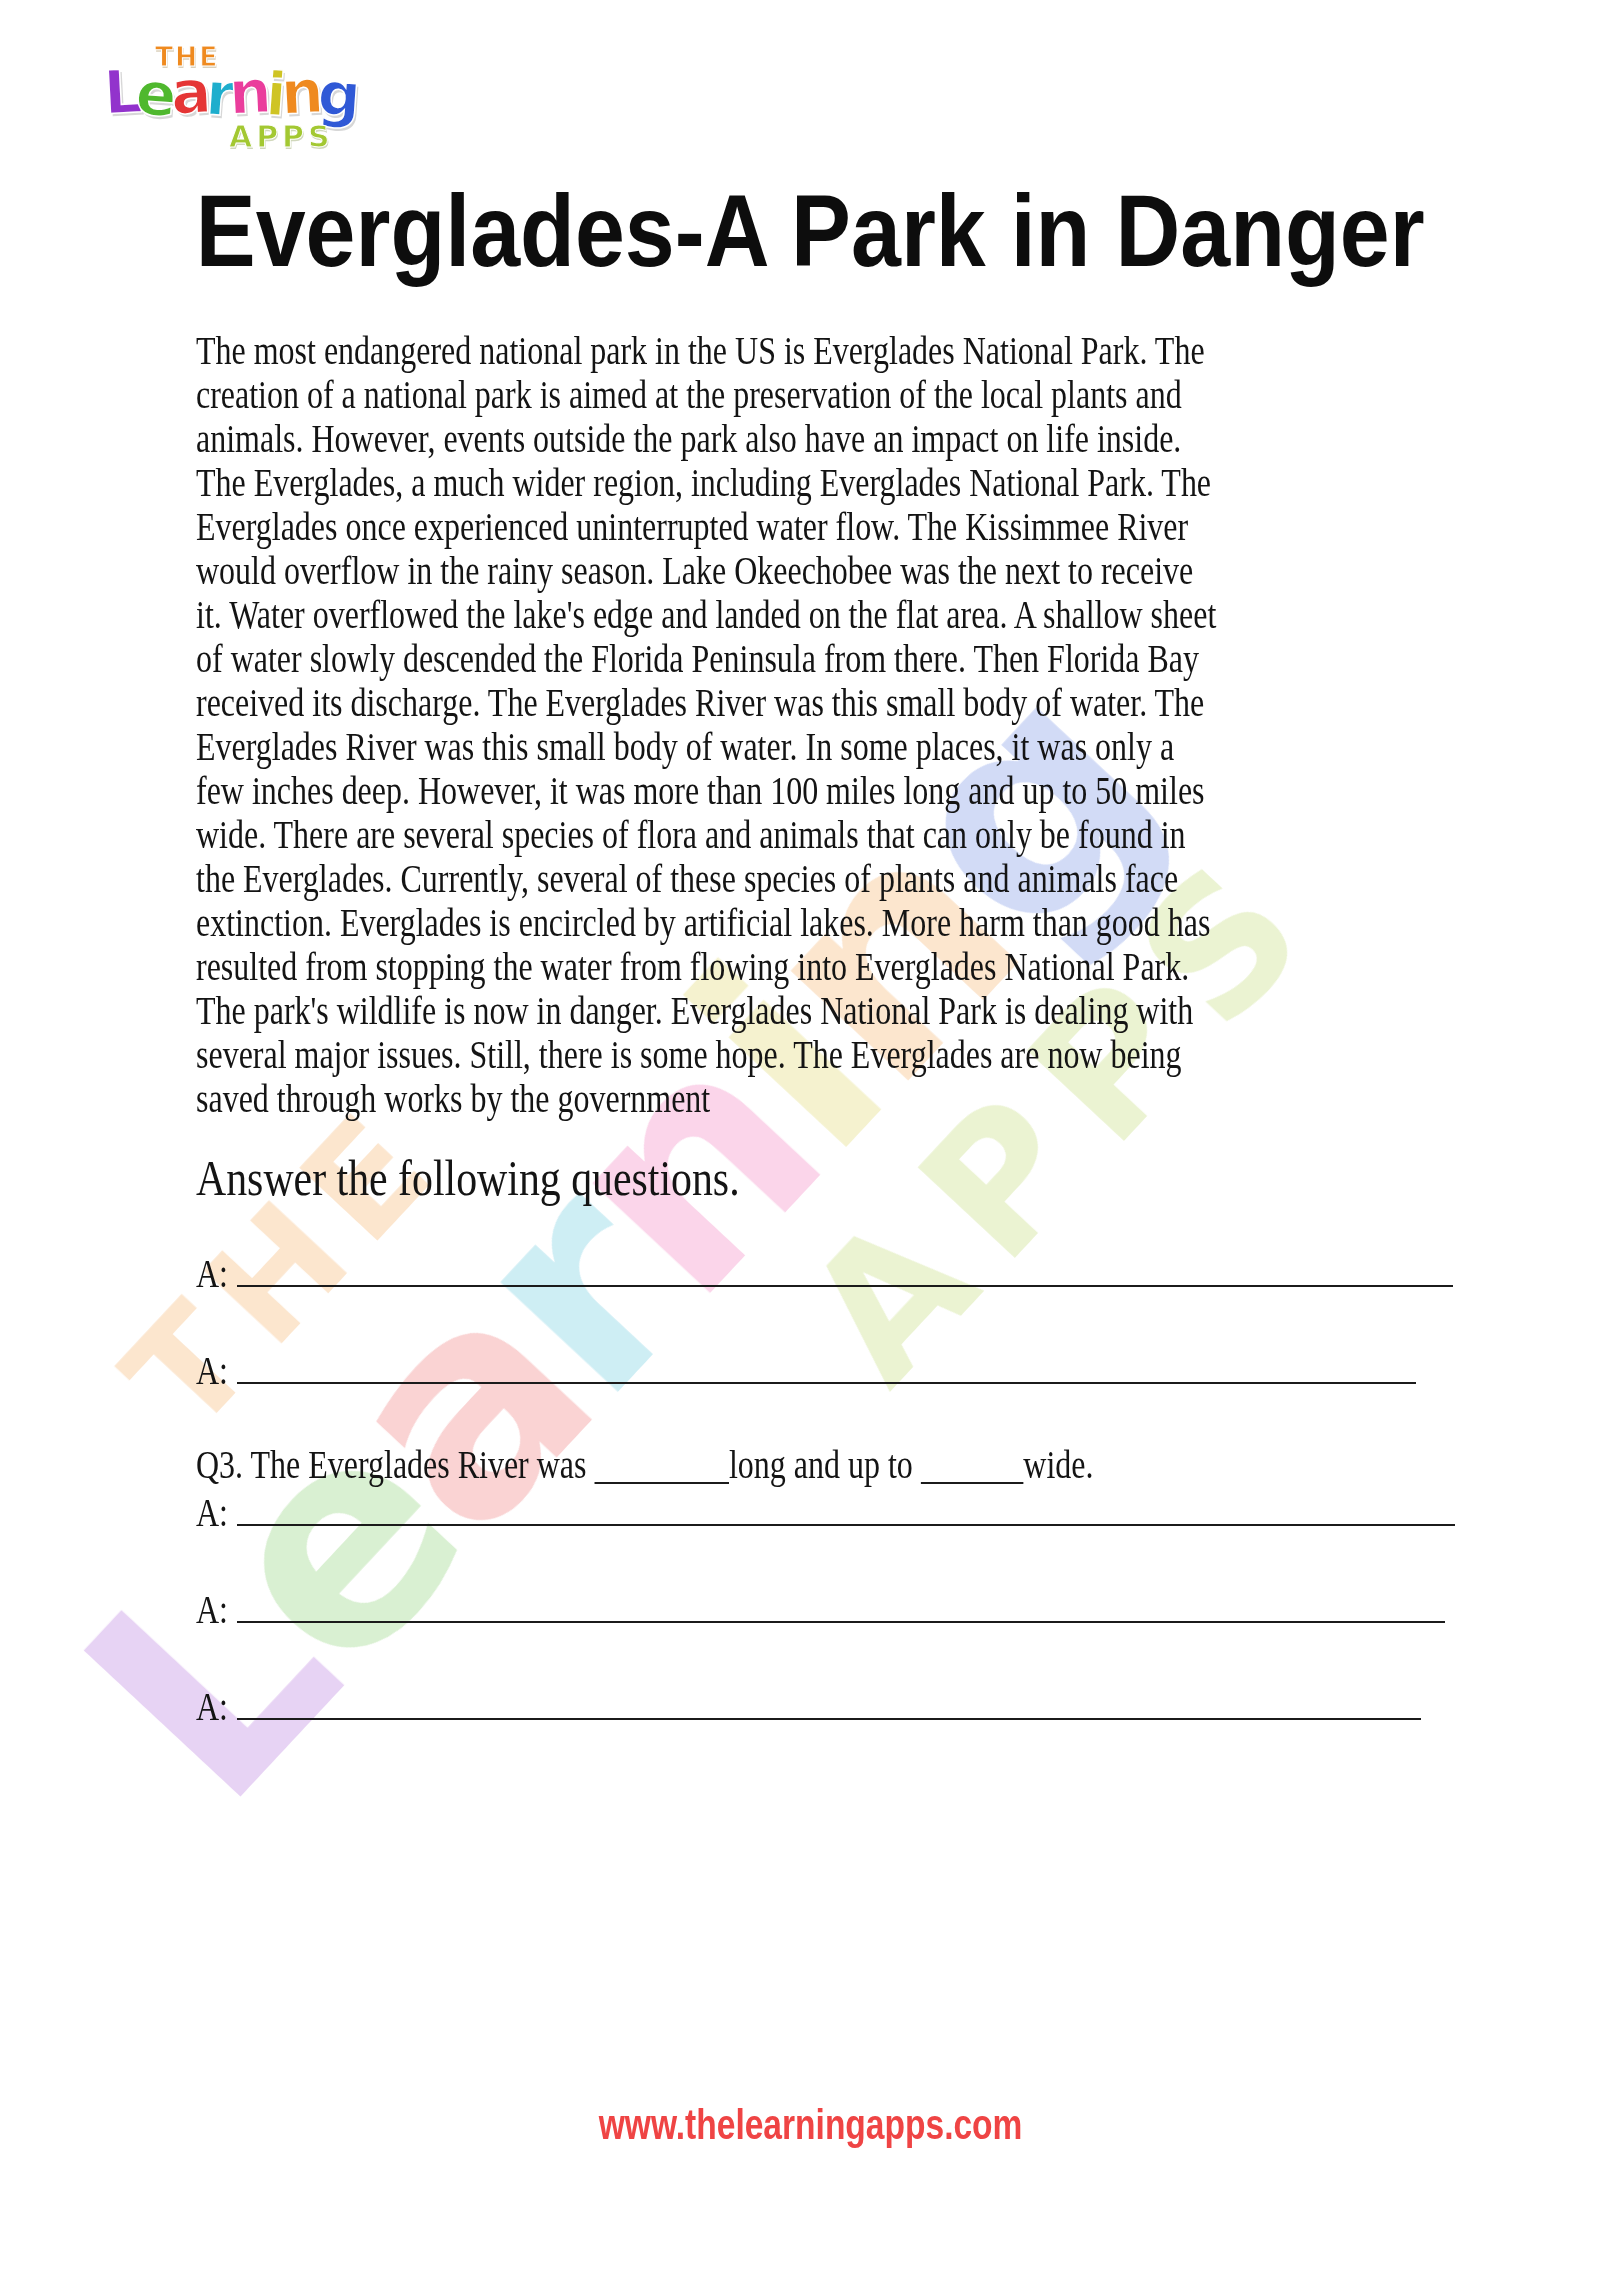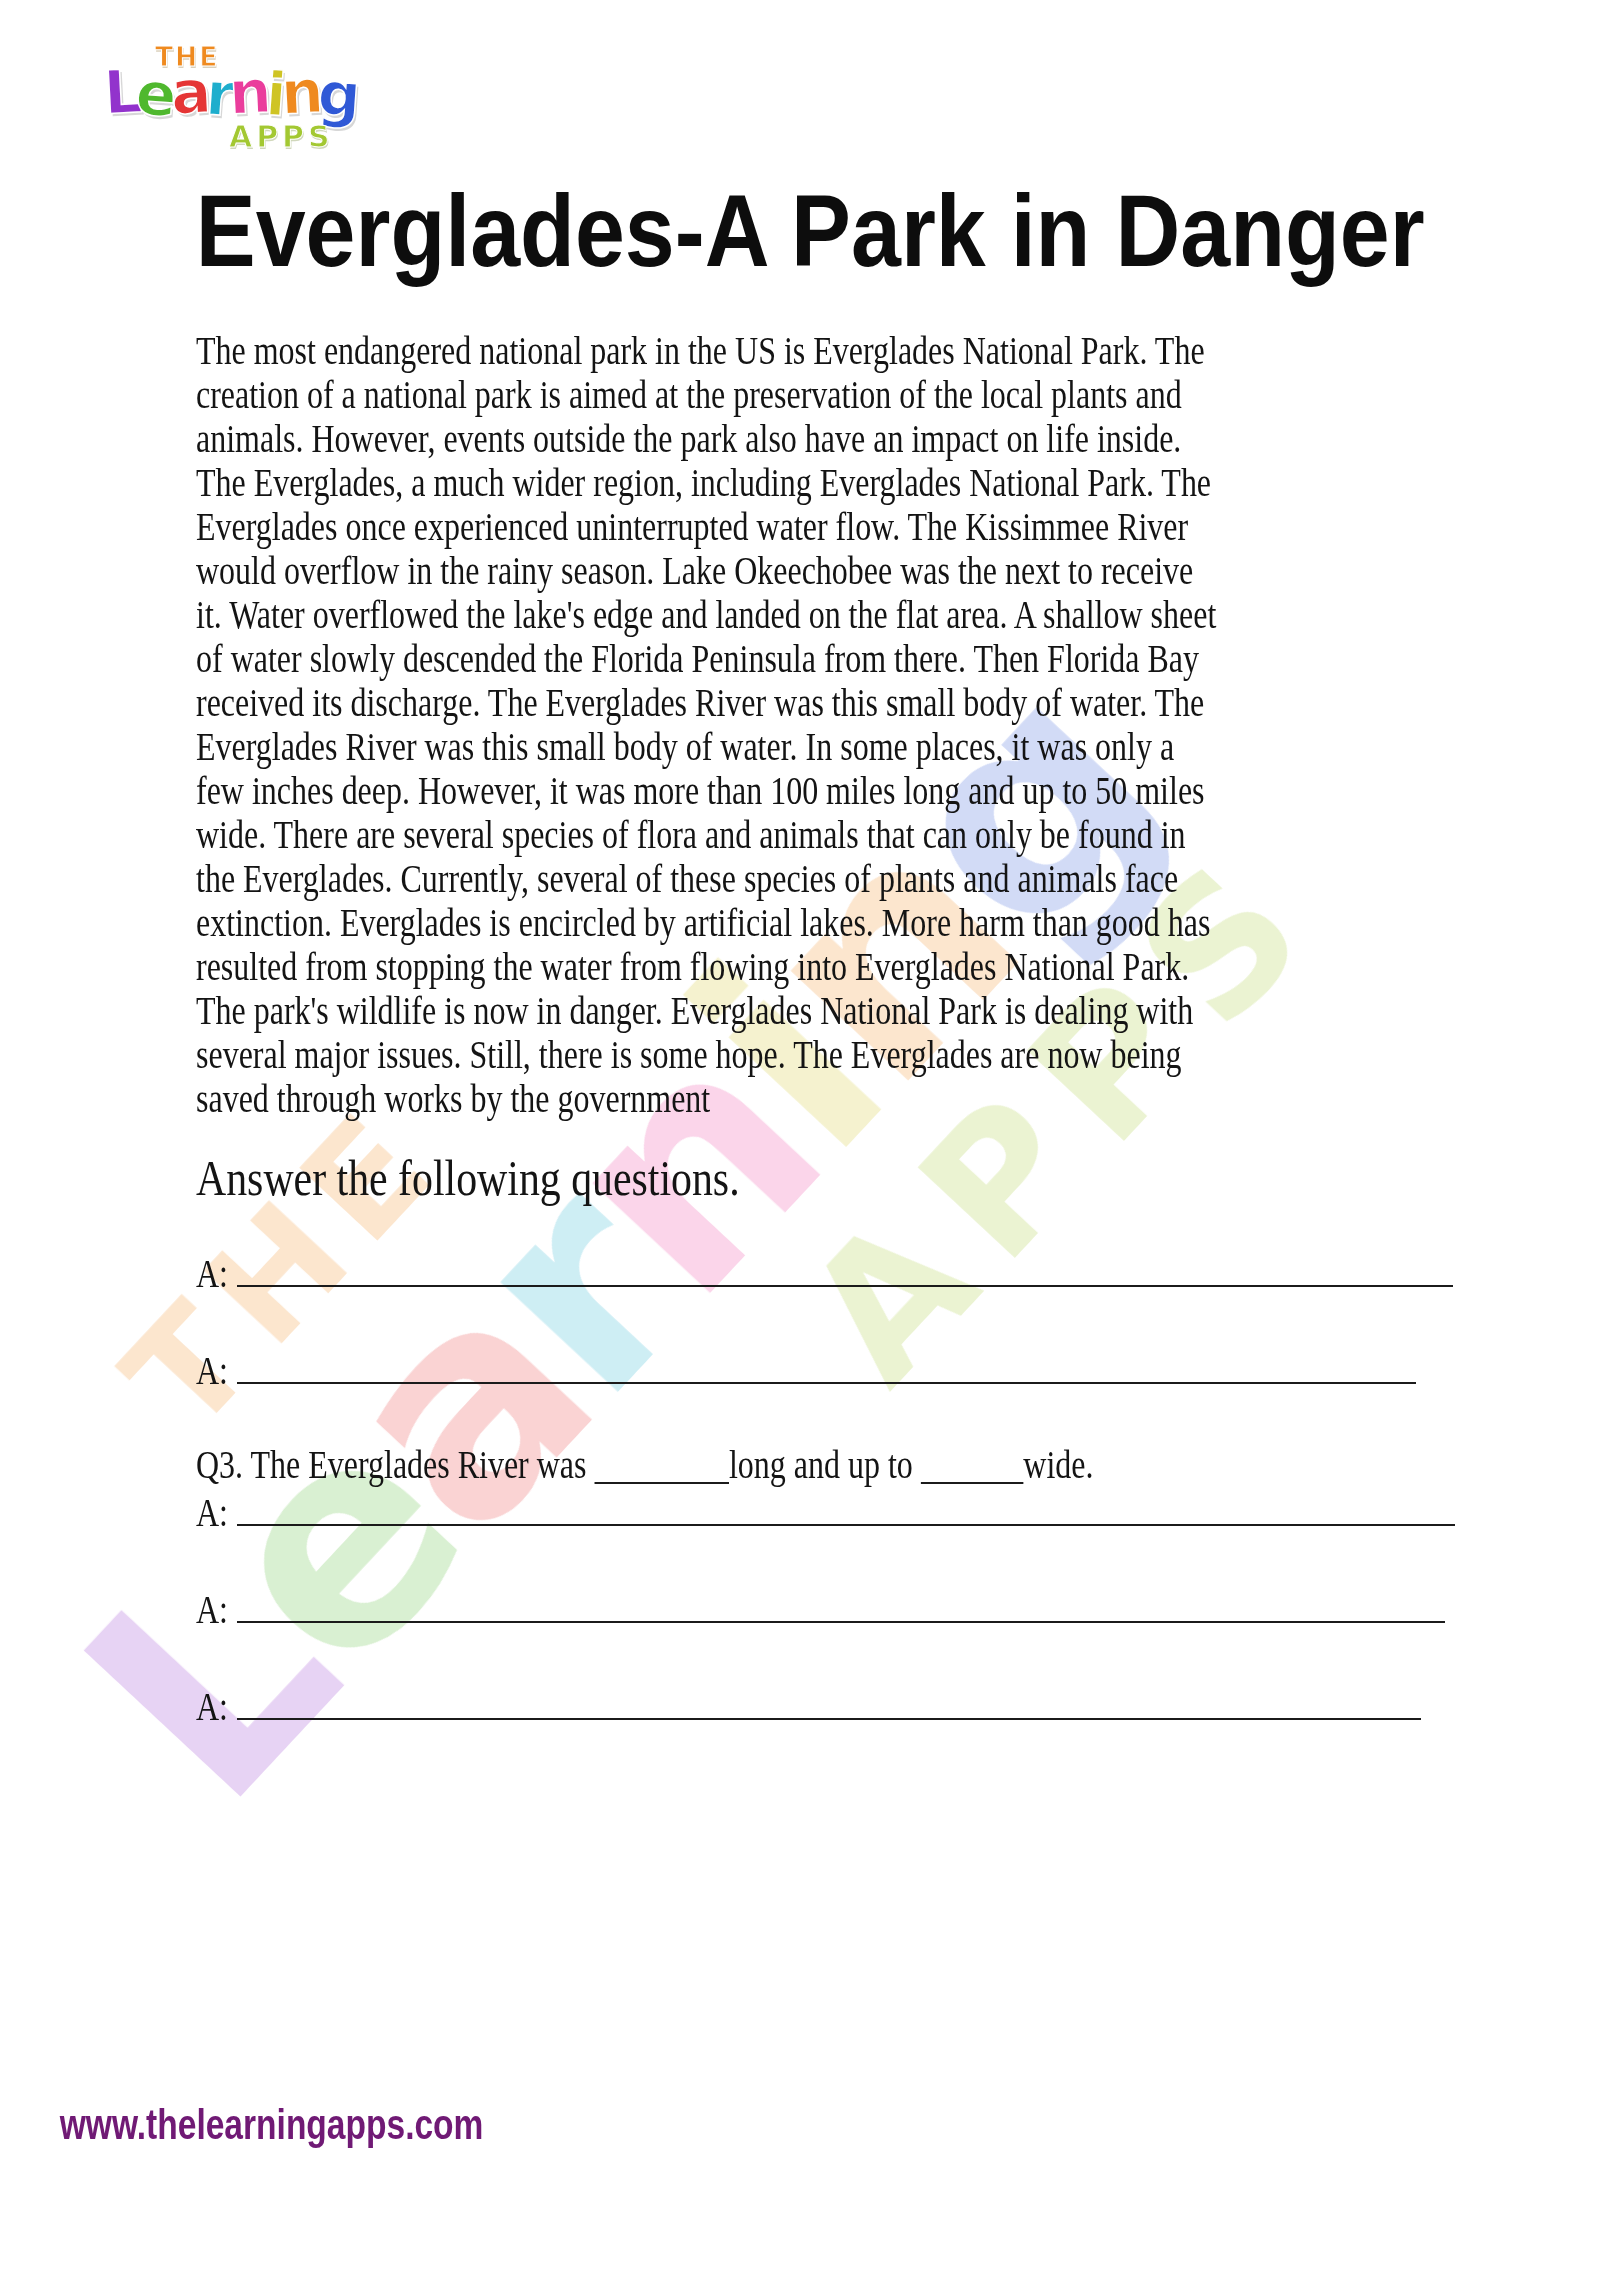--- a/index.html
+++ b/index.html
@@ -54,23 +54,23 @@
   .a-line { position:relative; height:49px; font-size:39px; }
   .a-prefix { position:absolute; left:0; bottom:3.9px; line-height:1;
               transform:scaleX(0.82); transform-origin:0 100%; }
   .a-rule { position:absolute; left:41px; bottom:9.8px; border-bottom:2.9px solid #1b1b1b; }
   .a-rule-0 { right:2px; }  .a-rule-1 { right:39px; } .a-rule-2 { right:0; }
   .a-rule-3 { right:9.8px; } .a-rule-4 { right:34px; }
   .blank { display:inline-block; border-bottom:2.9px solid #1b1b1b; position:relative; bottom:-5.9px; }
   .blank1 { width:164px; } .blank2 { width:125px; }
 
   
-  .footer { position:absolute; left:0; top:2099px; width:100%; text-align:left;
+  .footer { position:absolute; left:0; top:2099px; width:100%; text-align:center;
             font-family:"Liberation Sans", sans-serif; font-weight:bold;
-            font-size:43px; line-height:51px; color:#701a75; }
+            font-size:43px; line-height:51px; color:#ef4444; }
   .squeeze-f { display:inline-block; transform:scaleX(0.78); transform-origin:50% 50%; white-space:pre; }
 </style>
 </head>
 <body>
 
 <div class="page">
 
   <div class="watermark">
     <div class="wm-the" style="color: rgb(239, 138, 31);"><span>T</span><span>H</span><span>E</span></div>
     <div class="wm-main"><span style="color: rgb(146, 51, 204);">L</span><span style="color: rgb(79, 184, 46);">e</span><span style="color: rgb(229, 53, 53);">a</span><span style="color: rgb(30, 174, 205);">r</span><span style="color: rgb(234, 61, 156);">n</span><span style="color: rgb(207, 196, 36);">i</span><span style="color: rgb(239, 138, 31);">n</span><span style="color: rgb(48, 89, 214);">g</span></div>

